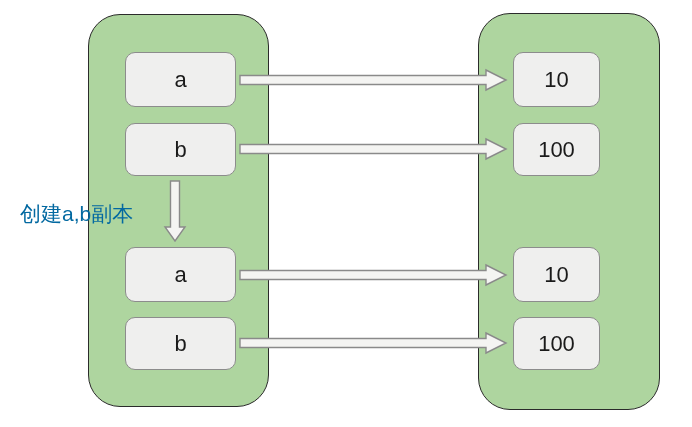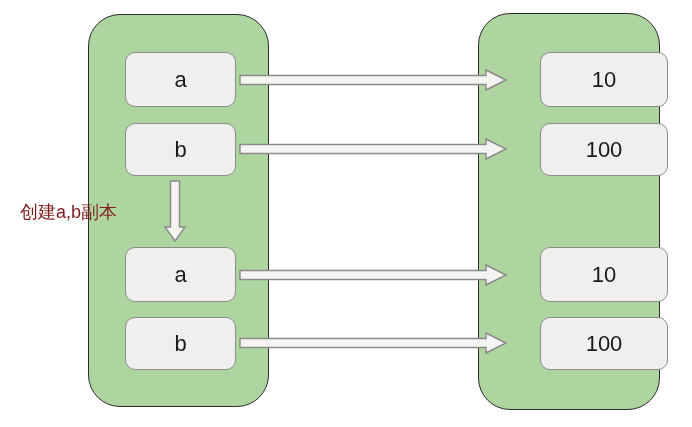--- a/index.html
+++ b/index.html
@@ -30,29 +30,29 @@
     border: 1.4px solid #8c8c8c;
     border-radius: 10px;
     box-sizing: border-box;
     display: flex;
     align-items: center;
     justify-content: center;
     font-size: 22px;
     color: #1a1a1a;
   }
   .vbox.varcol { left: 125px; width: 111px; }
-  .vbox.valcol { left: 540px; width: 128px; }
+  .vbox.valcol { left: 513px; width: 87px; }
   .row1 { top: 52px;  height: 55px; }
   .row2 { top: 123px; height: 53px; }
   .row3 { top: 247px; height: 55px; }
   .row4 { top: 317px; height: 53px; }
   .annotation {
     position: absolute;
-    font-size: 18px;
-    color: #7f1d1d;
+    font-size: 21px;
+    color: #0369a1;
     white-space: nowrap;
     z-index: 5;
   }
   .ann-left   { left: 20px;  top: 200px; }
   .ann-middle { left: 287px; top: 200px; }
   .arrow-layer {
     position: absolute;
     left: 0; top: 0;
     width: 692px;
     height: 427px;

